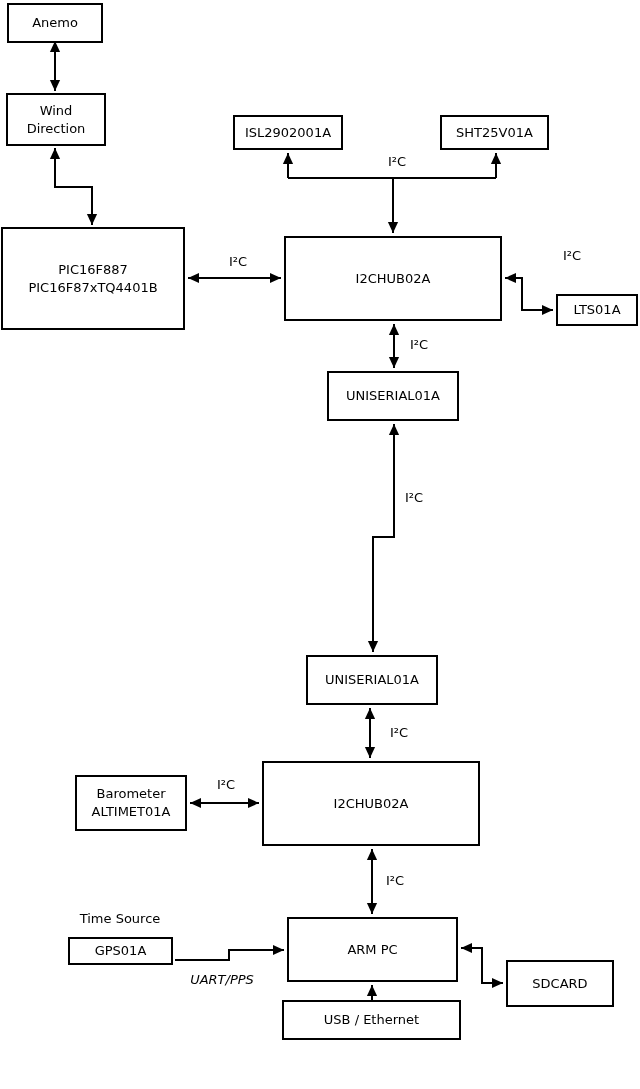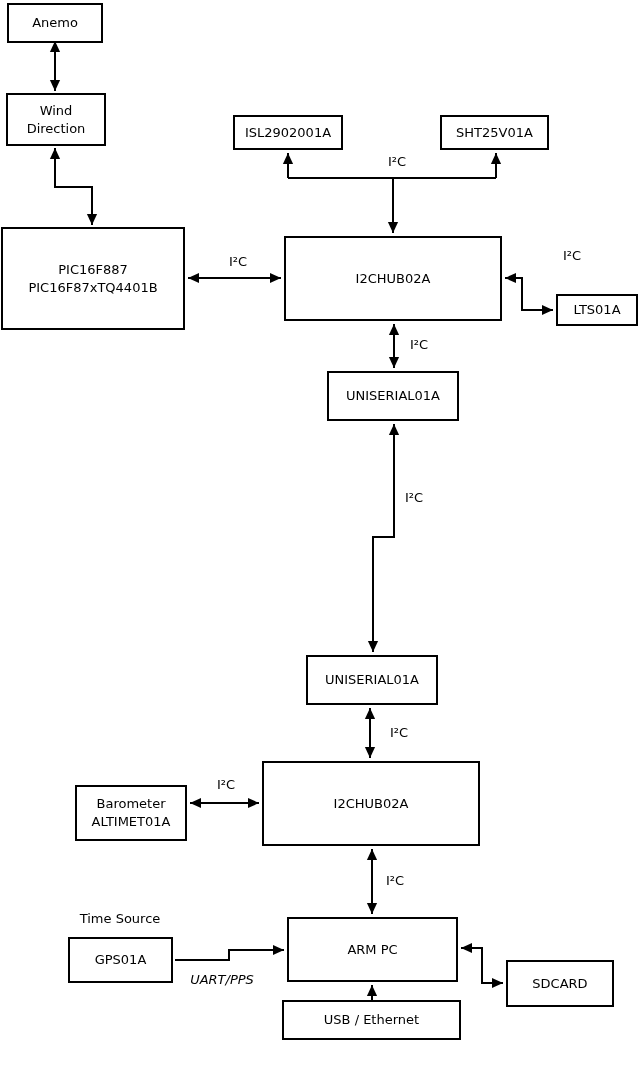--- a/index.html
+++ b/index.html
@@ -116,30 +116,30 @@
   </div>
 
   <div class="node" style="left:306px; top:655px;  width:132px; height:50px;">
     <span>UNISERIAL01A</span>
   </div>
 
   <div class="node" style="left:262px; top:761px;  width:218px; height:85px;">
     <span>I2CHUB02A</span>
   </div>
 
-  <div class="node" style="left:75px;  top:775px;  width:112px; height:56px;margin-top:10px;">
+  <div class="node" style="left:75px;  top:775px;  width:112px; height:56px;">
     <span>Barometer
 ALTIMET01A</span>
   </div>
 
   <div class="node" style="left:287px; top:917px;  width:171px; height:65px;">
     <span>ARM PC</span>
   </div>
 
-  <div class="node" style="left:68px;  top:937px;  width:105px; height:46px;">
+  <div class="node" style="left:68px;  top:937px;  width:105px; height:28px;">
     <span>GPS01A</span>
   </div>
 
   <div class="node" style="left:506px; top:960px;  width:108px; height:47px;">
     <span>SDCARD</span>
   </div>
 
   <div class="node" style="left:282px; top:1000px; width:179px; height:40px;">
     <span>USB / Ethernet</span>
   </div>

